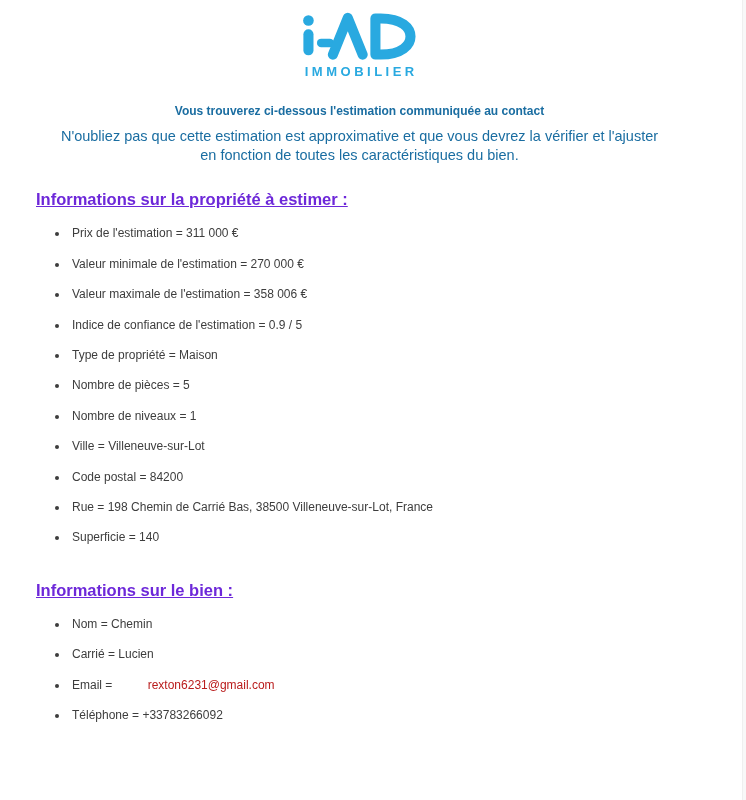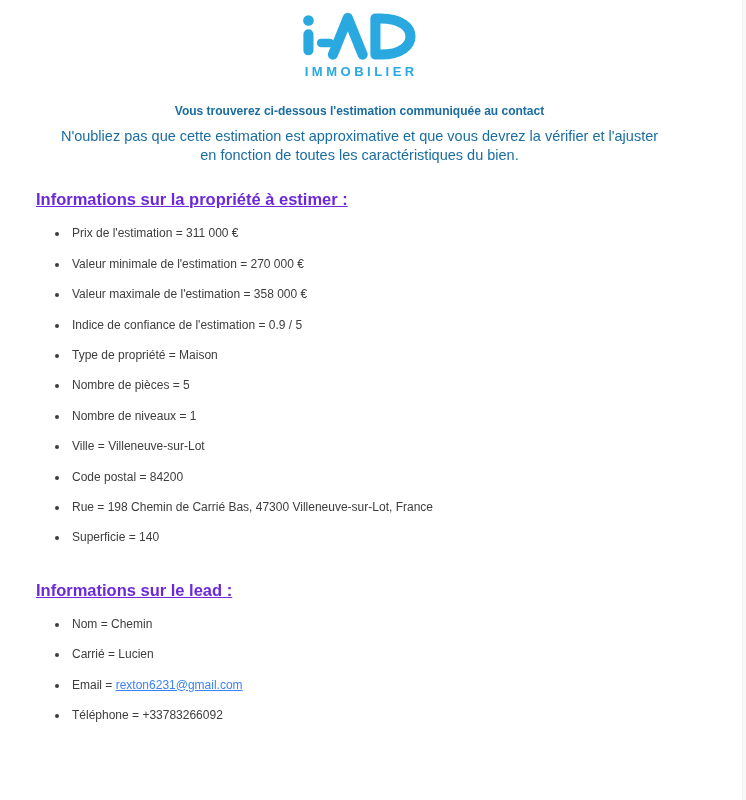--- a/index.html
+++ b/index.html
@@ -86,23 +86,23 @@
     padding-left: 33px;
     color: #3d3d3d;
     font-size: 12px;
     line-height: 1.2;
   }
   ul.items li {
     margin-bottom: 16px;
     padding-left: 3px;
   }
   a.email-link {
-    color: #3b82f6;
-    text-decoration: underline;
+    color: #b91c1c;
     cursor: pointer;
+    margin-left: 32px;
   }
 </style>
 </head>
 <body>
 
 <div class="right-edge"></div>
 
 <div class="container">
 
   <div class="logo-wrap">
@@ -128,40 +128,40 @@
     <span>en fonction de toutes les caractéristiques du bien.</span>
   </div>
 
   <div class="section-heading">Informations sur la propriété à estimer :</div>
   <ul class="items">
 
       <li><span>Prix de l'estimation = 311 000 €</span></li>
 
       <li><span>Valeur minimale de l'estimation = 270 000 €</span></li>
 
-      <li><span>Valeur maximale de l'estimation = 358 000 €</span></li>
+      <li><span>Valeur maximale de l'estimation = 358 006 €</span></li>
 
       <li><span>Indice de confiance de l'estimation = 0.9 / 5</span></li>
 
       <li><span>Type de propriété = Maison</span></li>
 
       <li><span>Nombre de pièces = 5</span></li>
 
       <li><span>Nombre de niveaux = 1</span></li>
 
       <li><span>Ville = Villeneuve-sur-Lot</span></li>
 
       <li><span>Code postal = 84200</span></li>
 
-      <li><span>Rue = 198 Chemin de Carrié Bas, 47300 Villeneuve-sur-Lot, France</span></li>
+      <li><span>Rue = 198 Chemin de Carrié Bas, 38500 Villeneuve-sur-Lot, France</span></li>
 
       <li><span>Superficie = 140</span></li>
     </ul>
 
-  <div class="section-heading second">Informations sur le lead :</div>
+  <div class="section-heading second">Informations sur le bien :</div>
   <ul class="items">
 
       <li><span>Nom = Chemin</span></li>
 
       <li><span>Carrié = Lucien</span></li>
 
       <li><span>Email = </span><a class="email-link">rexton6231@gmail.com</a></li>
 
       <li><span>Téléphone = +33783266092</span></li>
     </ul>

